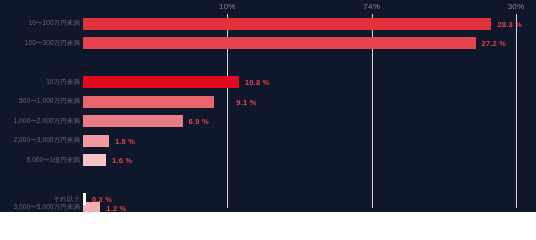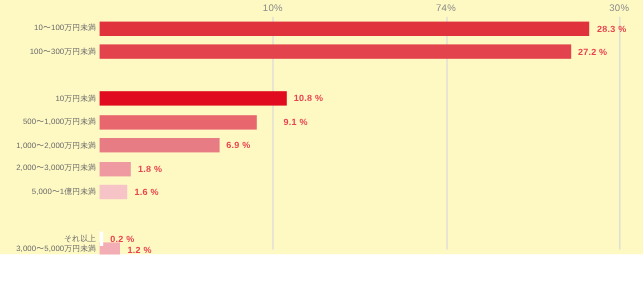--- a/index.html
+++ b/index.html
@@ -7,21 +7,21 @@
     width: 536px;
     height: 212px;
     background: #ffffff;
     font-family: "Liberation Sans", sans-serif;
     overflow: hidden;
   }
   #chart-root {
     position: relative;
     width: 536px;
     height: 212px;
-    background: #fef9c3;
+    background: #0f172a;
   }
 
   
   .gridline {
     position: absolute;
     top: 14px;
     bottom: 4px;
     width: 1px;
     background: #d9d9d9;
   }

